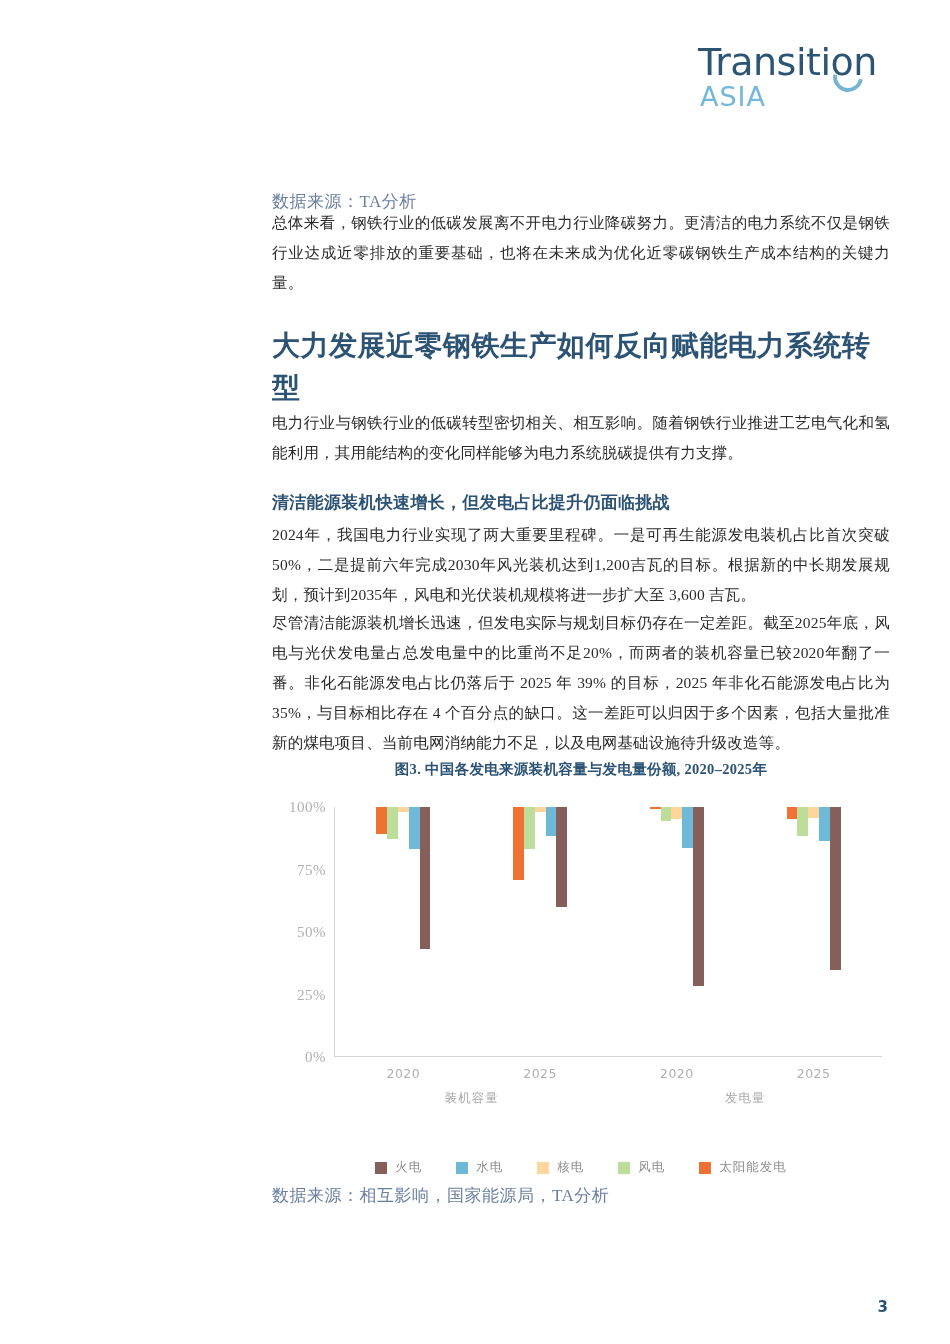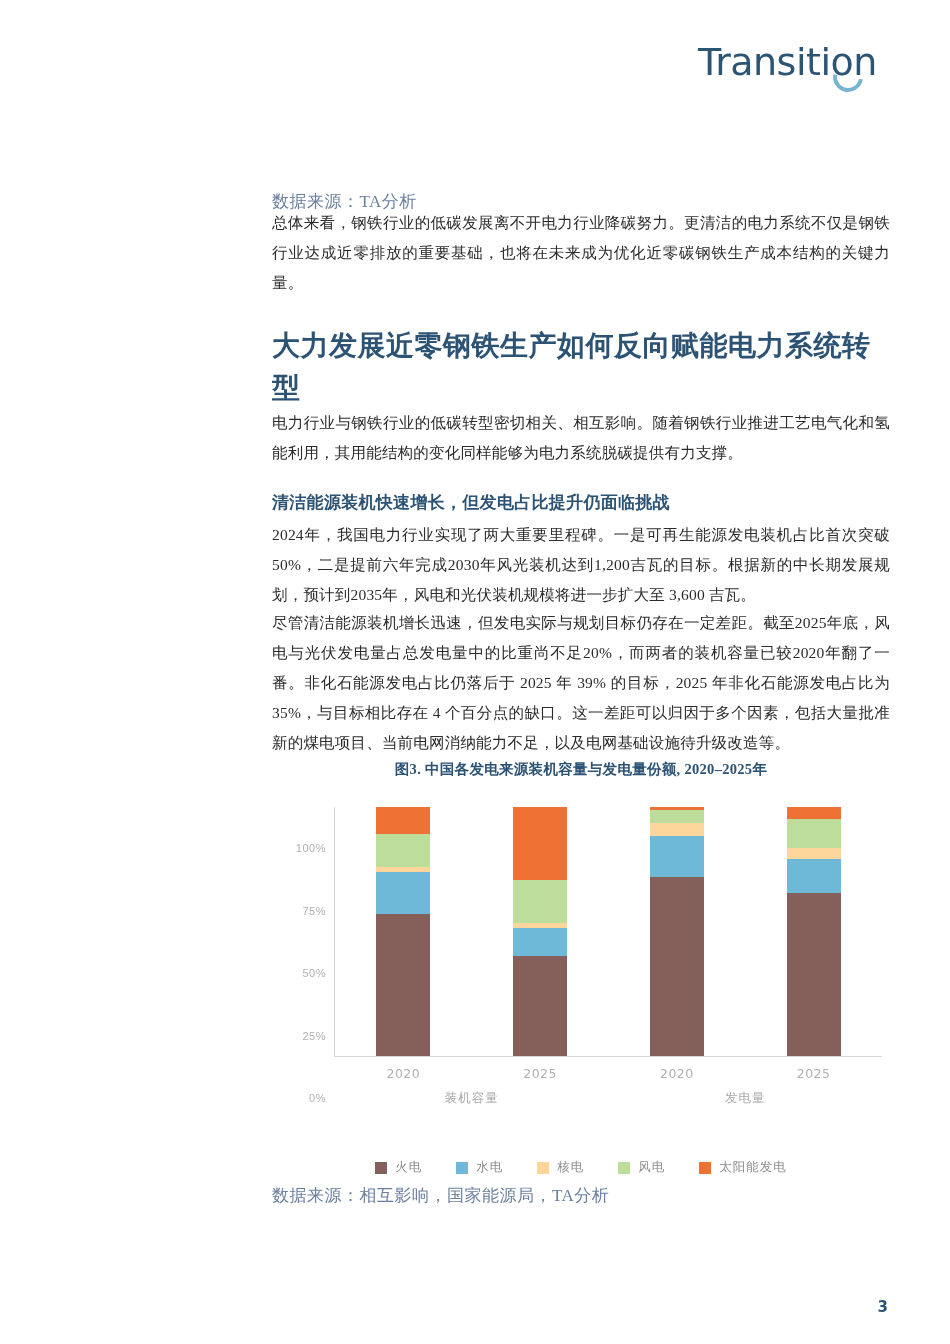--- a/index.html
+++ b/index.html
@@ -123,44 +123,43 @@
     width: 1px; background: #d6d6d6;
   }
   .axis-h {
     position: absolute; left: 0; right: 0; bottom: 0;
     height: 1px; background: #d6d6d6;
   }
   .ytick {
     position: absolute;
     right: calc(100% + 8px);
     transform: translateY(-50%);
-    font-family: Liberation Sans, sans-serif;
-    font-size: 11px;
+    font-family: Liberation Serif, serif;
+    font-size: 15px;
     color: #b0b0b0;
     white-space: nowrap;
     letter-spacing: .5px;
-    margin-top: 41px;
   }
   .bars {
     position: absolute; left: 1px; right: 0; top: 0; bottom: 1px;
     display: flex;
   }
   .group {
     flex: 1;
     display: flex;
     justify-content: space-around;
     align-items: flex-end;
     height: 100%;
     position: relative;
   }
   .bar-wrap {
     width: 54px;
     height: 100%;
     display: flex;
-    flex-direction: column;
+    flex-direction: row;
     justify-content: flex-end;
     position: relative;
   }
   .seg { width: 100%; }
   .xtick {
     position: absolute;
     top: calc(100% + 10px);
     left: 50%;
     transform: translateX(-50%);
     font-family: "DejaVu Sans", sans-serif;
@@ -201,20 +200,21 @@
     font-weight: bold;
     color: #2c5274;
   }
 </style>
 </head>
 <body>
 
 <div class="logo">
   <span class="logo-word">Transition</span>
   <span class="logo-swoosh"></span>
+  <span class="logo-sub">ASIA</span>
 </div>
 
 <div class="source-note source-top">数据来源：TA分析</div>
 
 <div class="content" style="top:208px;">
   <p class="body">总体来看，钢铁行业的低碳发展离不开电力行业降碳努力。更清洁的电力系统不仅是钢铁行业达成近零排放的重要基础，也将在未来成为优化近零碳钢铁生产成本结构的关键力量。</p>
 </div>
 
 <div class="content" style="top:325px;">
   <h1 class="main-heading">大力发展近零钢铁生产如何反向赋能电力系统转型</h1>

